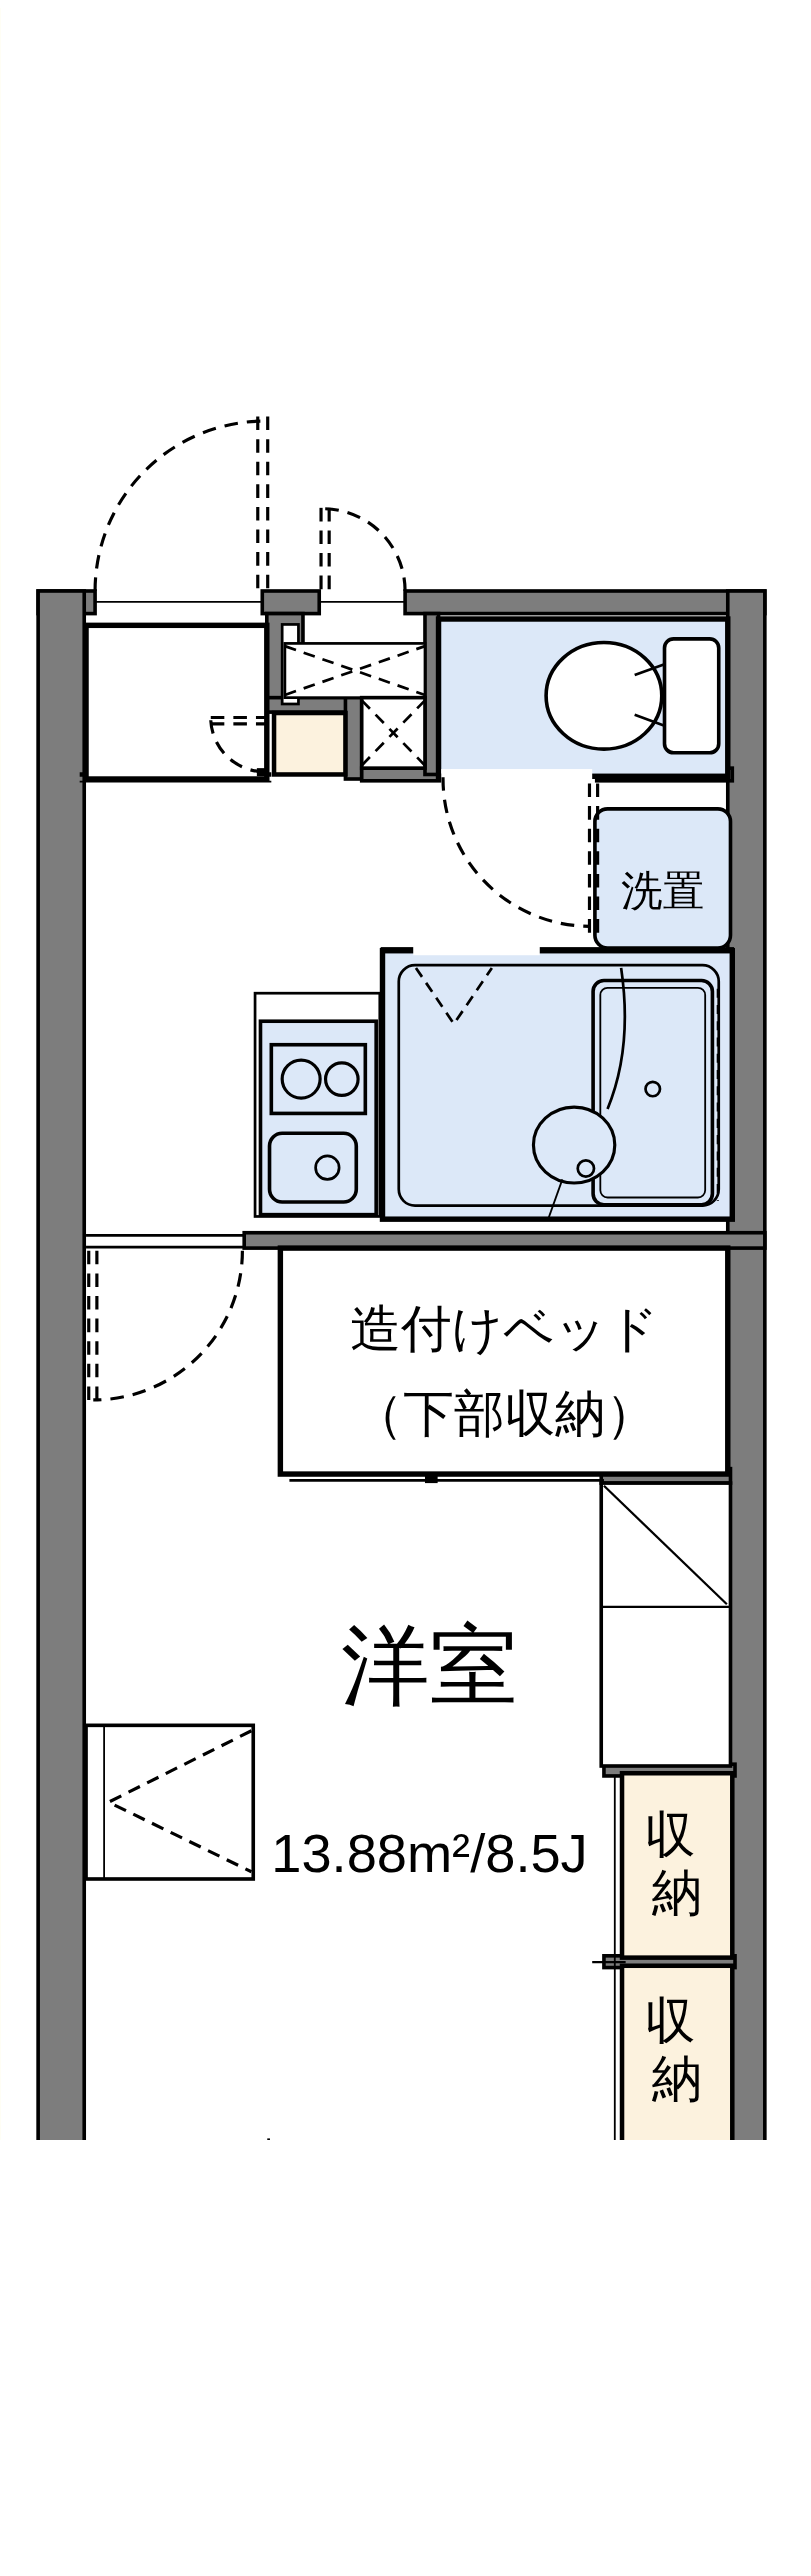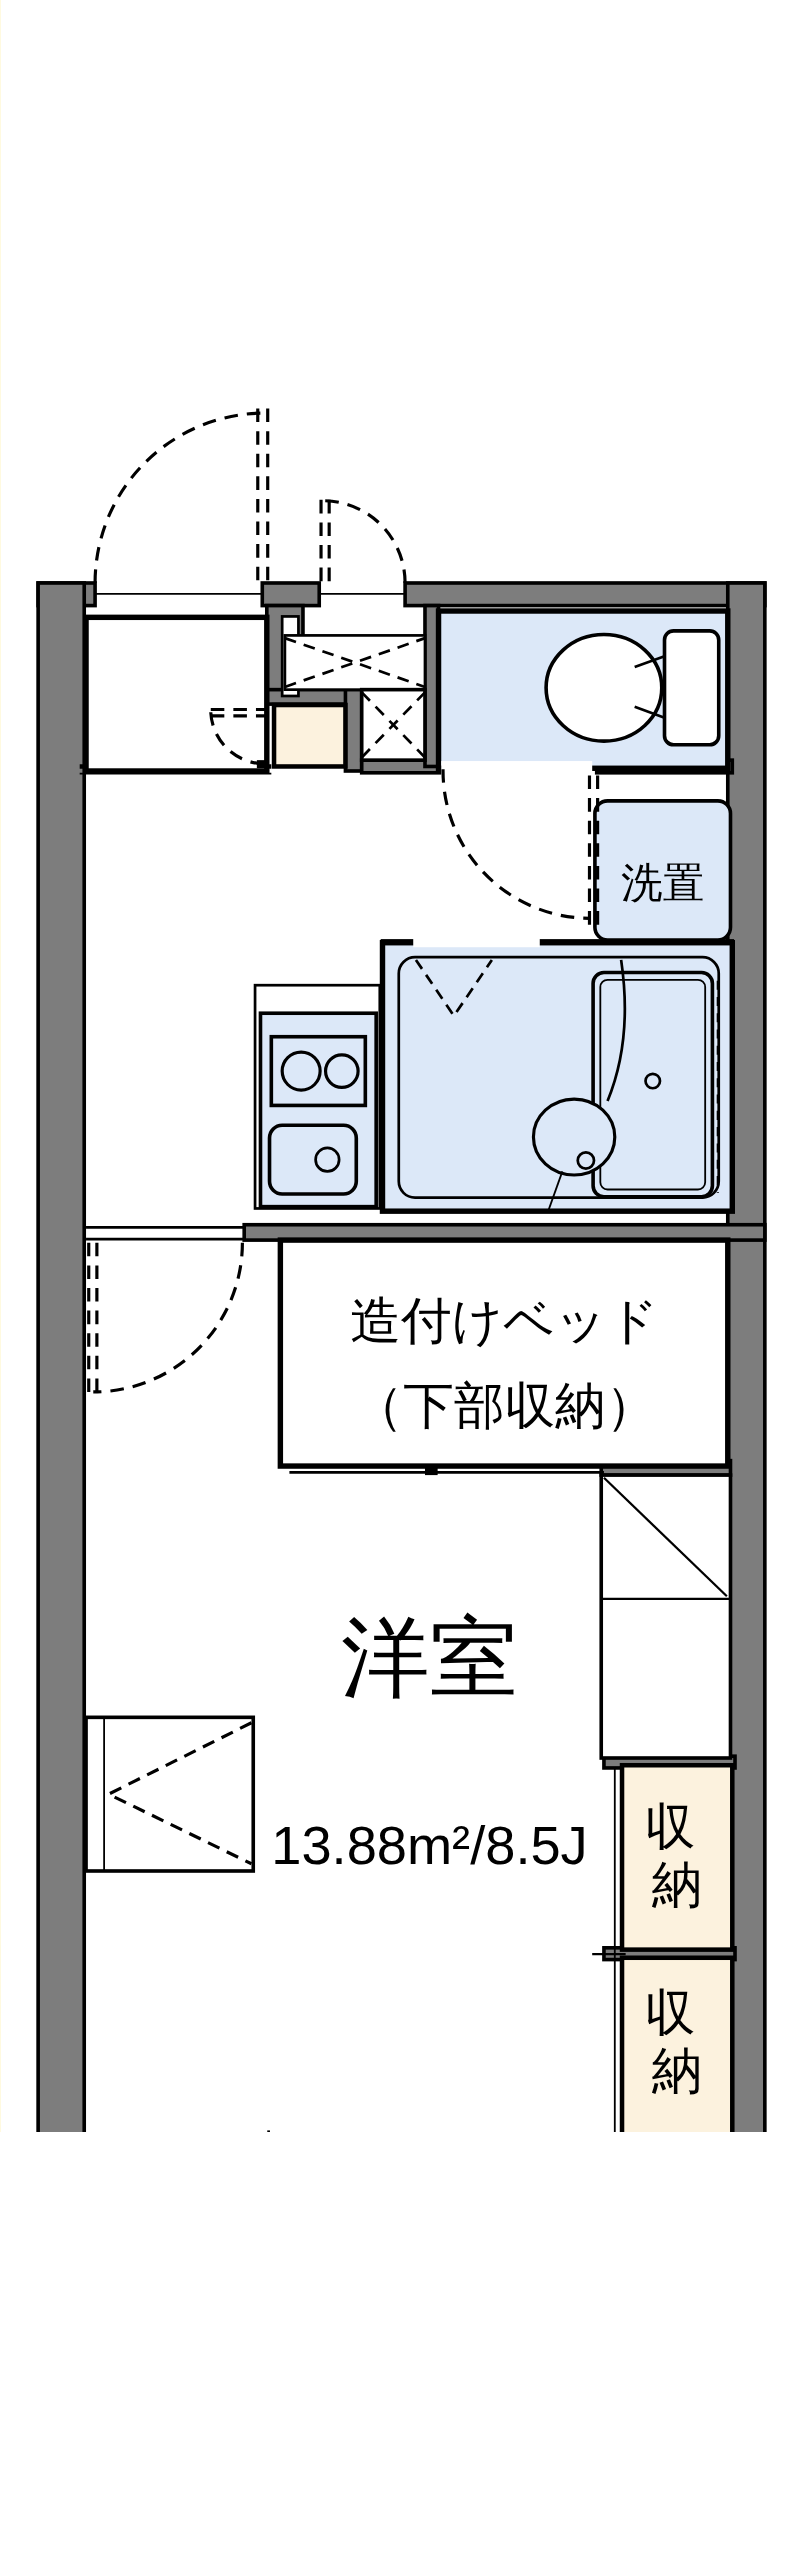--- a/index.html
+++ b/index.html
@@ -1,17 +1,17 @@
 <!DOCTYPE html>
 <html style="font-size:14.5px"><head>
 <meta charset="utf-8">
 <style>
   html,body{margin:0;padding:0;background:#ffffff;}
-  .page{position:relative;width:812px;height:2132px;background:#fde047;overflow:hidden;
-        font-family:"Liberation Sans","DejaVu Sans",sans-serif;}
+  .page{position:relative;width:812px;height:2132px;background:#fef9c3;overflow:hidden;
+        font-family:"Liberation Sans","DejaVu Sans",sans-serif;margin-top:8px;}
   svg{position:absolute;left:0;top:0;}
   text{font-family:"Liberation Sans","DejaVu Sans",sans-serif;fill:#000;}
 </style>
 </head>
 <body>
 
 <div class="page">
 <svg width="812" height="2576" viewBox="0 0 898 2850">
 
   <rect x="0" y="0" width="898" height="2850" fill="#ffffff"></rect>

